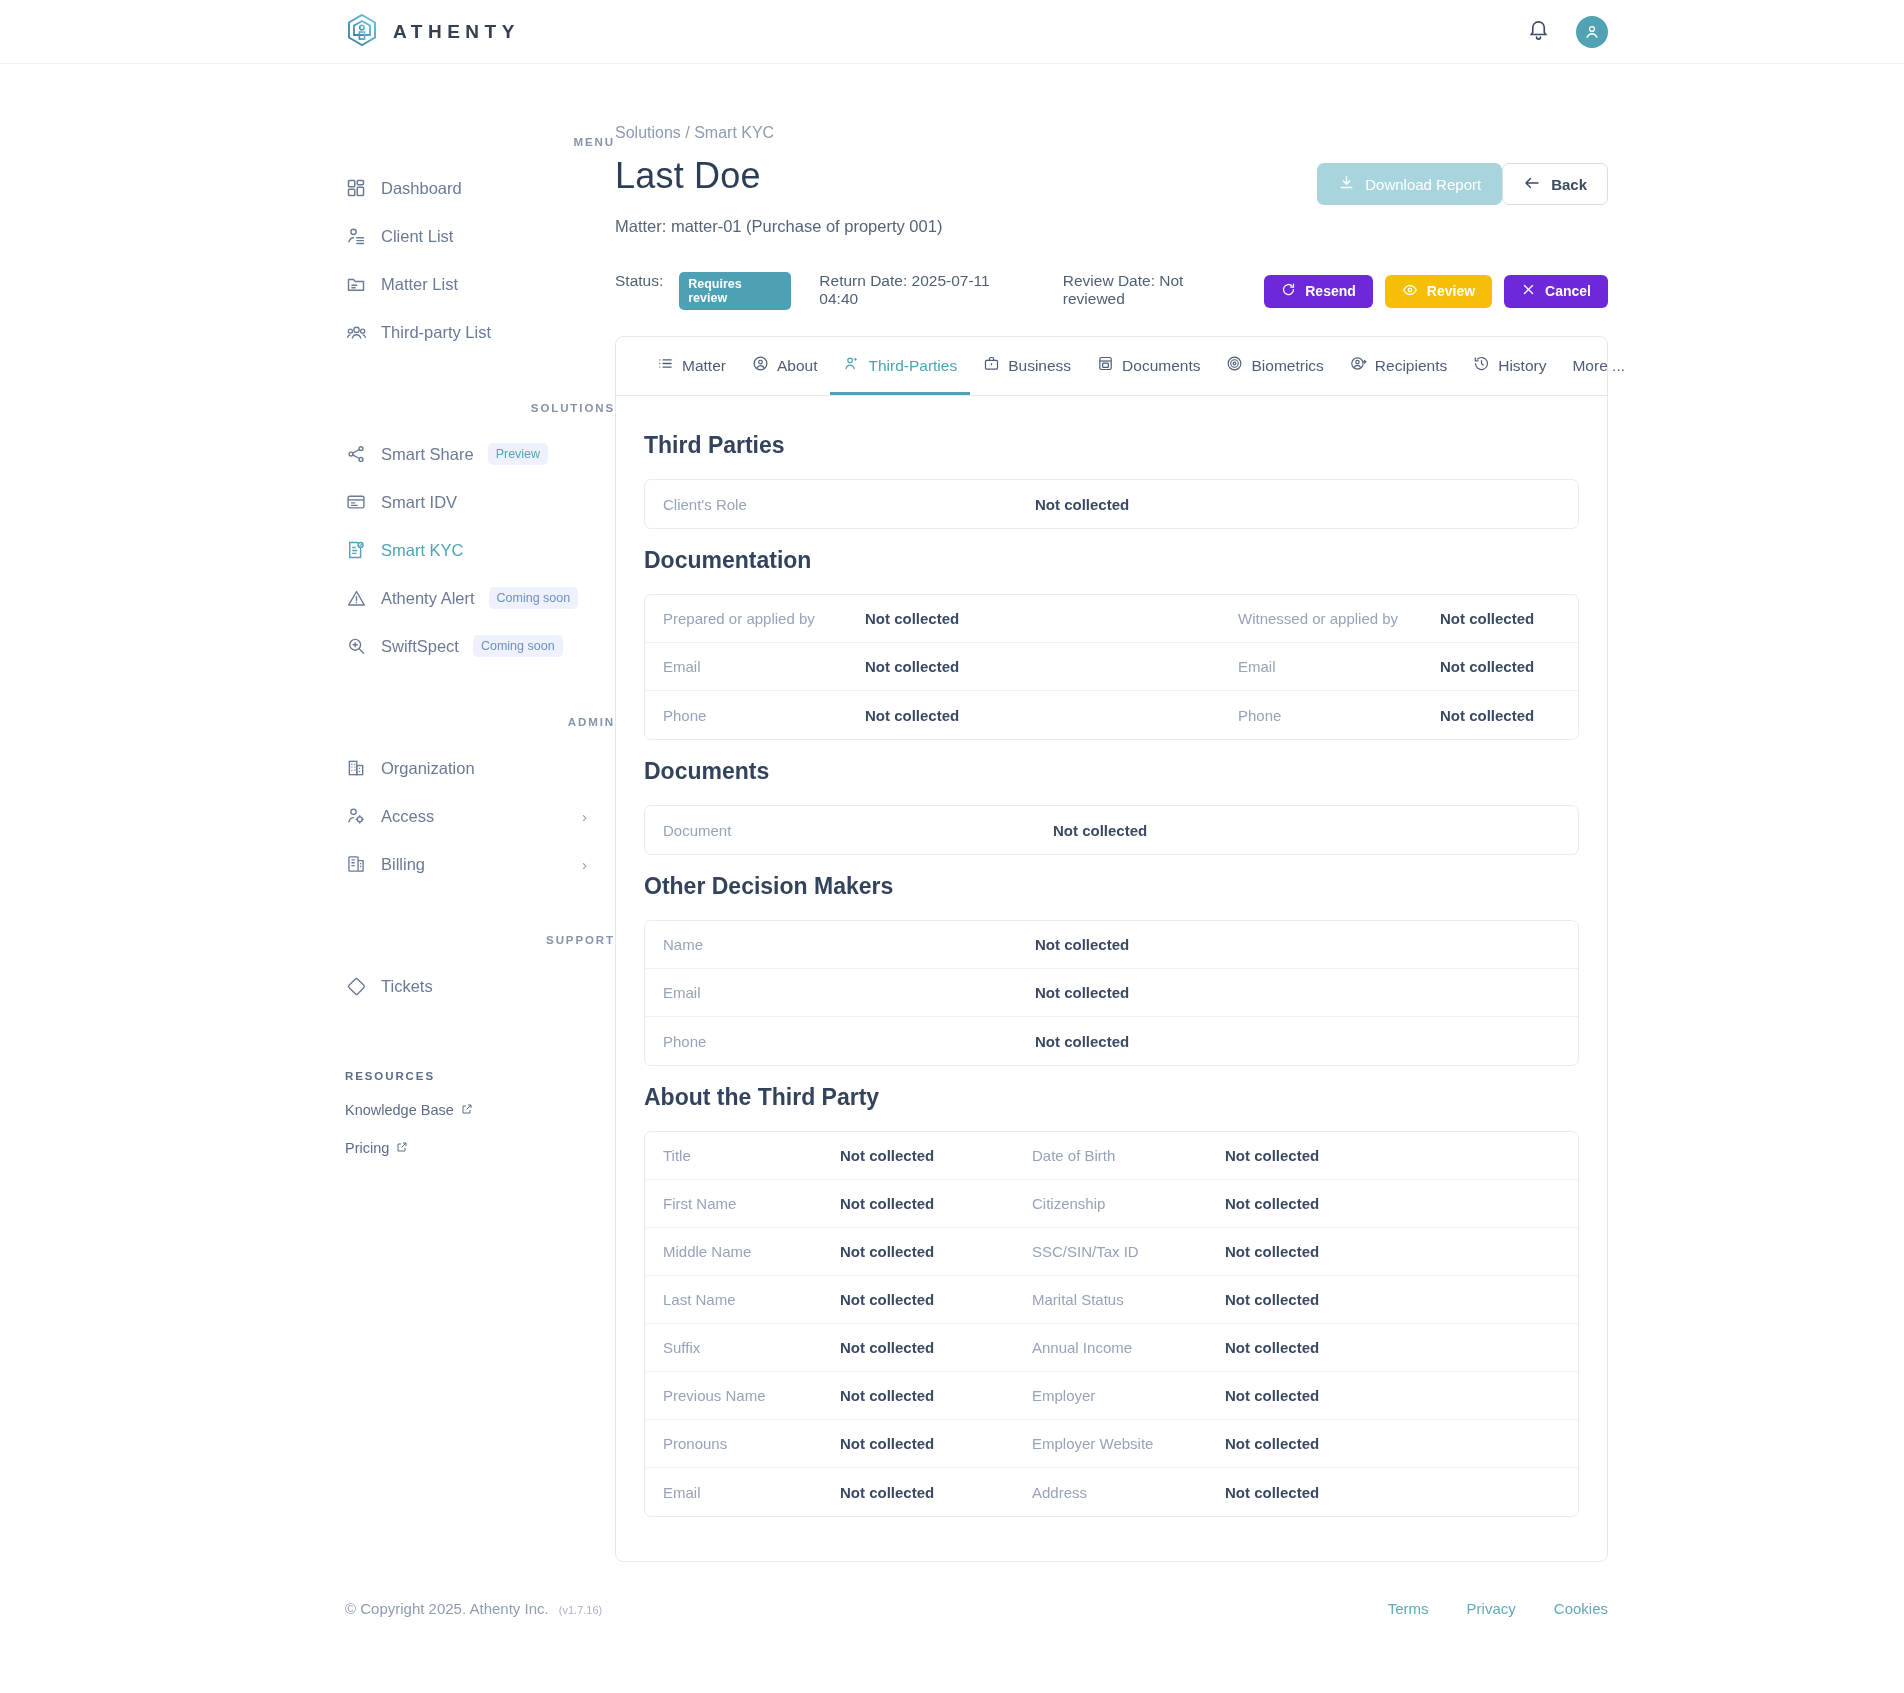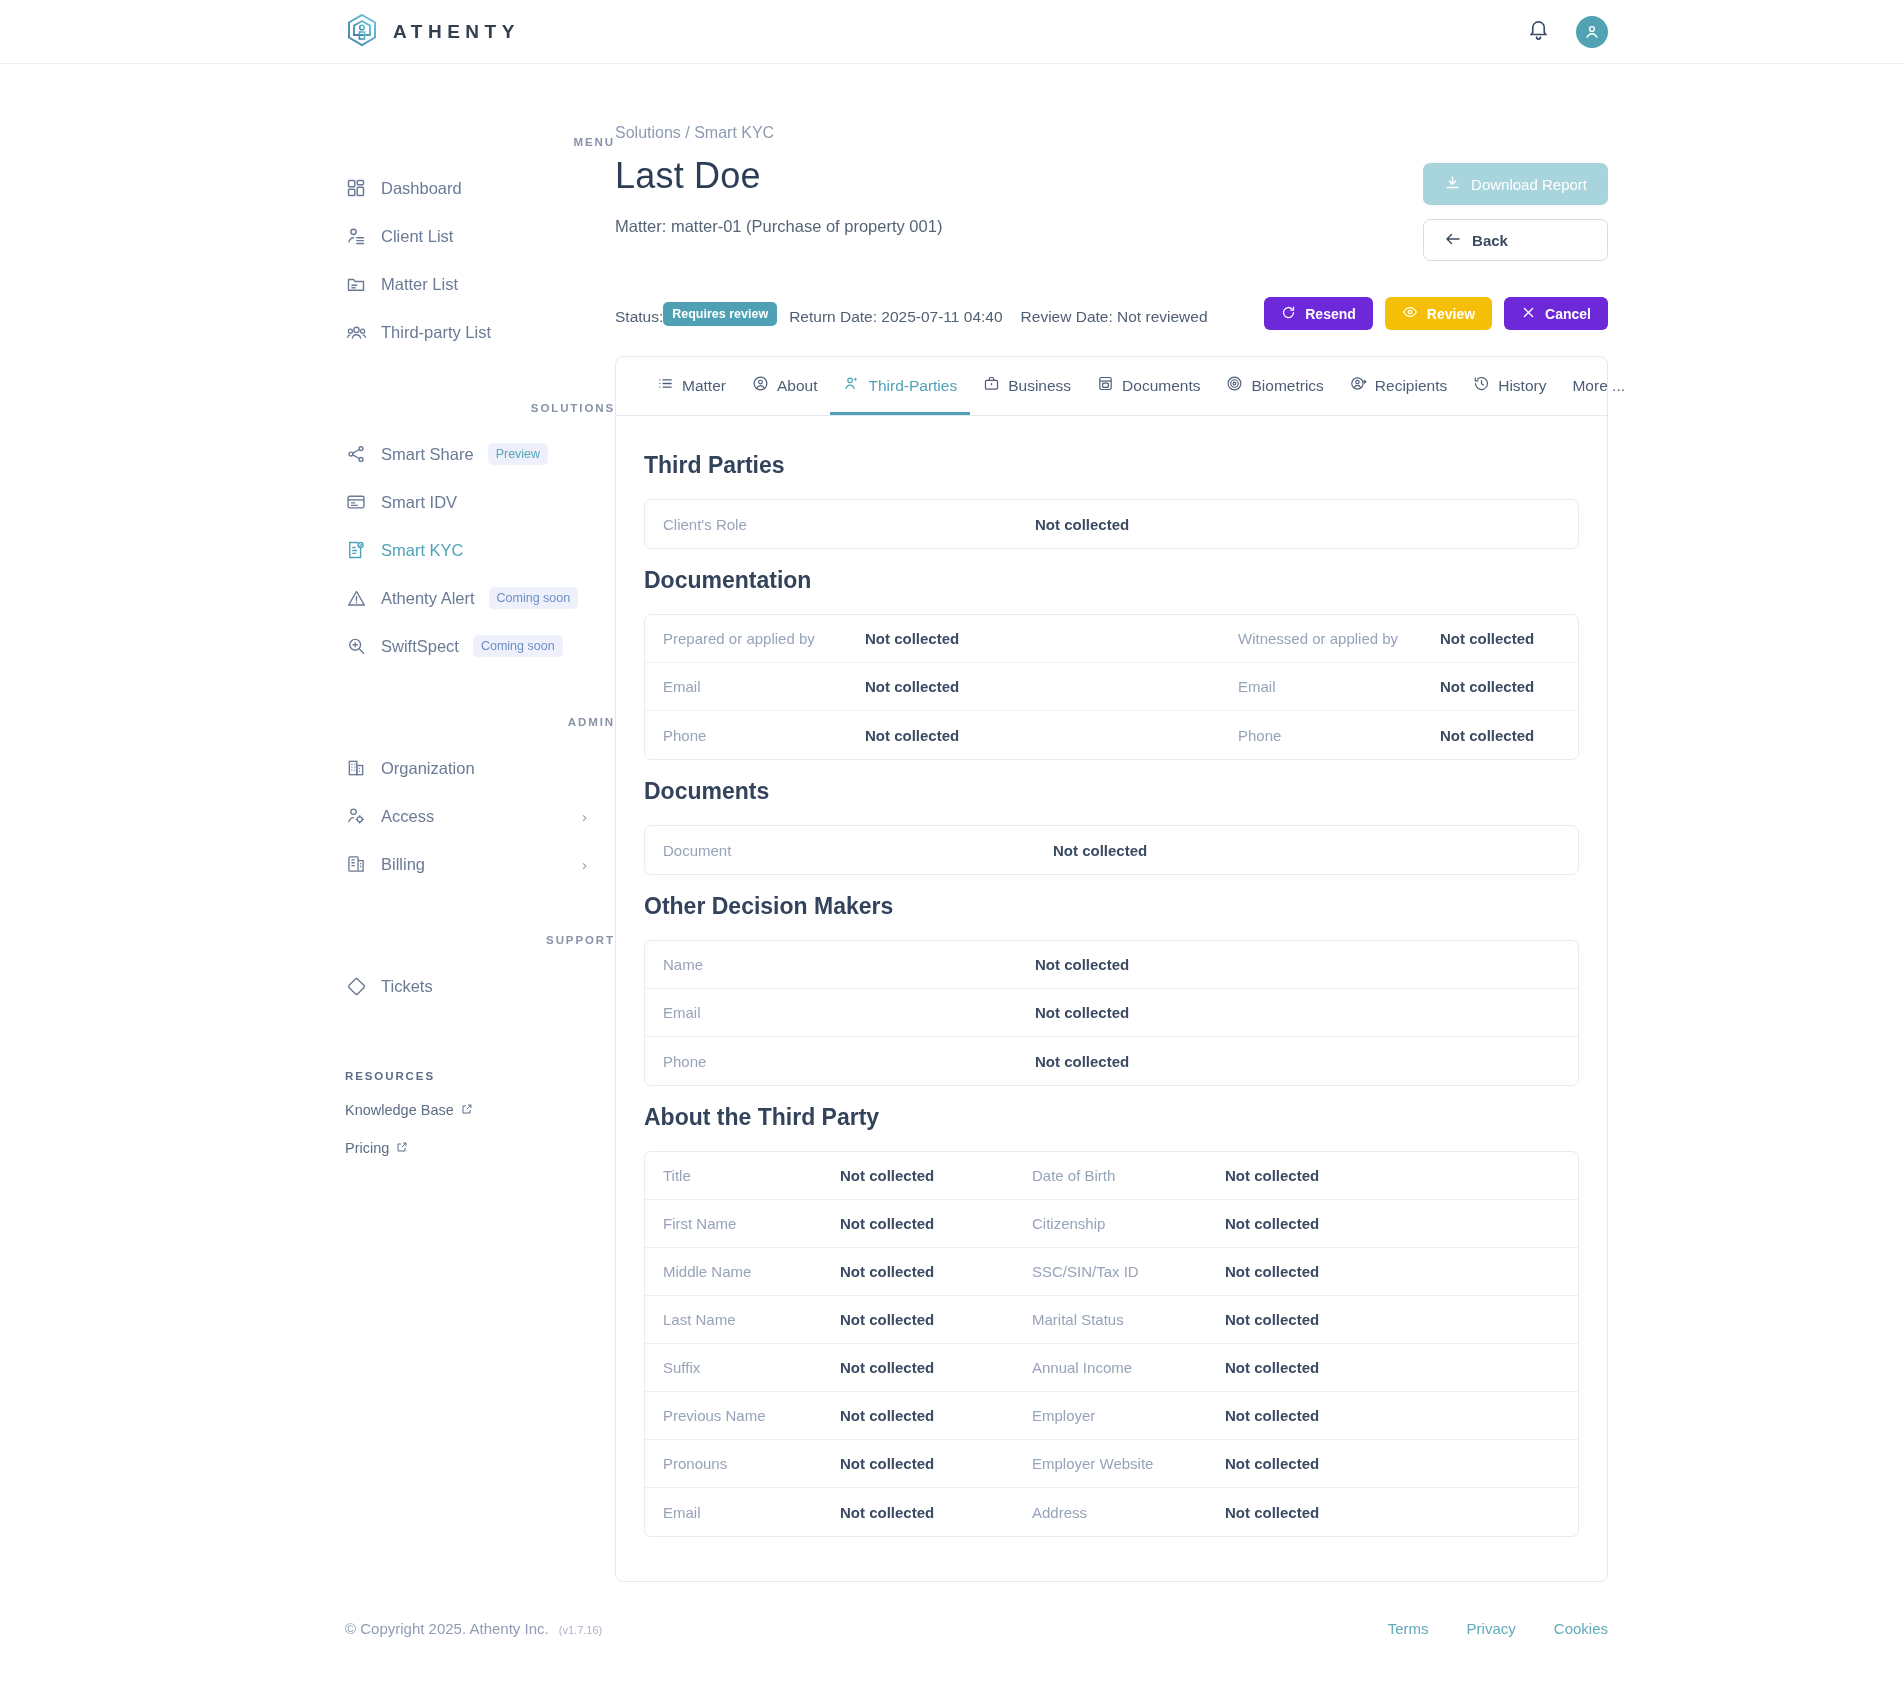--- a/index.html
+++ b/index.html
@@ -98,35 +98,35 @@
     color: #5d6c87; font-size: 14.5px;
     margin-bottom: 22px; cursor: pointer;
   }
   .res-title { font-size: 11.5px; letter-spacing: 1.9px; font-weight: 700; color: #5d6c87; margin-bottom: 20px; }
 
   
   .breadcrumb { font-size: 16px; color: #8e9bb2; margin-bottom: 13px; }
   .headrow { display: flex; align-items: flex-start; justify-content: space-between; }
   .page-title { font-size: 36px; color: #2c3e55; font-weight: 400; letter-spacing: .2px;}
   .subtitle { font-size: 16.5px; color: #566478; margin-top: 20px; }
-  .head-actions { display: flex; gap: 14px; padding-top: 8px; flex-direction: column; }
+  .head-actions { display: flex; padding-top: 8px; }
   .btn {
     display: inline-flex; align-items: center; gap: 10px;
     border-radius: 7px; font-size: 15px; padding: 0 20px; height: 42px;
     border: 1px solid transparent; cursor: pointer; white-space: nowrap;
   }
   .btn-download { background: #a8d4dd; color: #ffffff; }
   .btn-back { background: #fff; color: #3c4a62; border-color: #d7dce6; font-weight: 600;}
 
   
   .statusrow {
     display: flex; align-items: center; justify-content: space-between;
     margin-top: 36px; margin-bottom: 26px;
   }
-  .statusleft { display: flex; align-items: flex-end; gap: 0; font-size: 15.5px; color: #515f73; }
+  .statusleft { display: flex; align-items: flex-start; gap: 16px; font-size: 15.5px; color: #515f73; }
   .badge-status {
     background: #4ea0b4; color: #fff; font-size: 12.5px; font-weight: 700;
     border-radius: 5px; padding: 5px 9px; margin-right: 12px;
   }
   .statusleft .seg { margin-right: 18px; }
   .statusactions { display: flex; gap: 12px; }
   .btn-sm {
     display: inline-flex; align-items: center; gap: 9px;
     border-radius: 6px; font-size: 14px; font-weight: 700;
     padding: 0 17px; height: 33px; border: none; cursor: pointer; white-space: nowrap;

